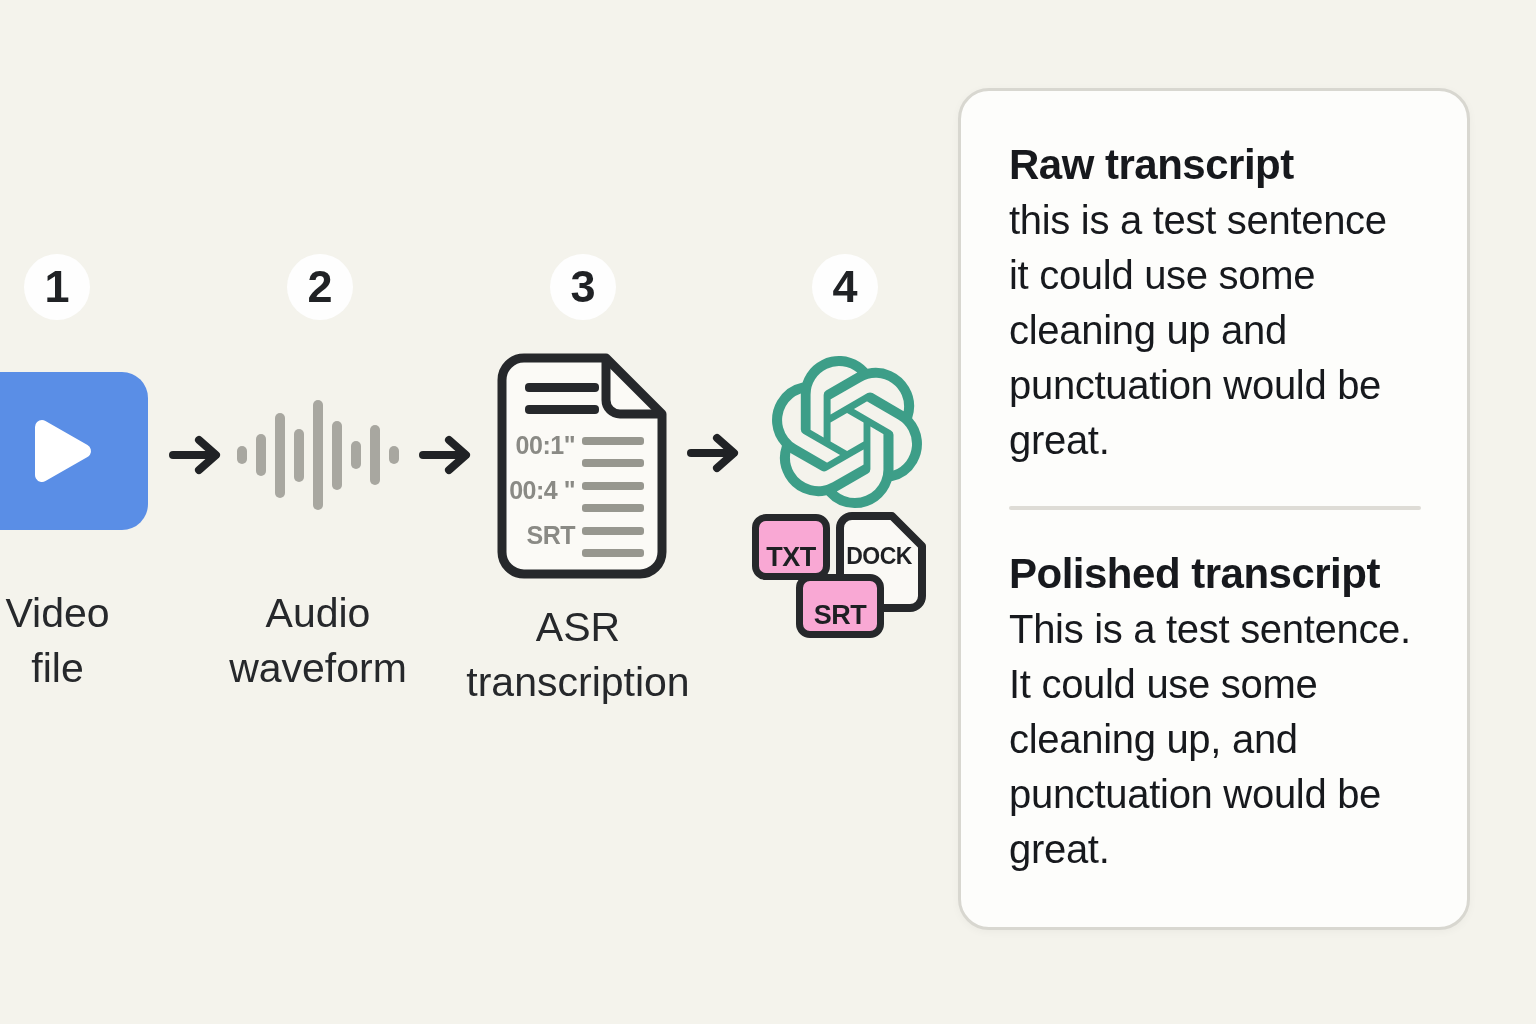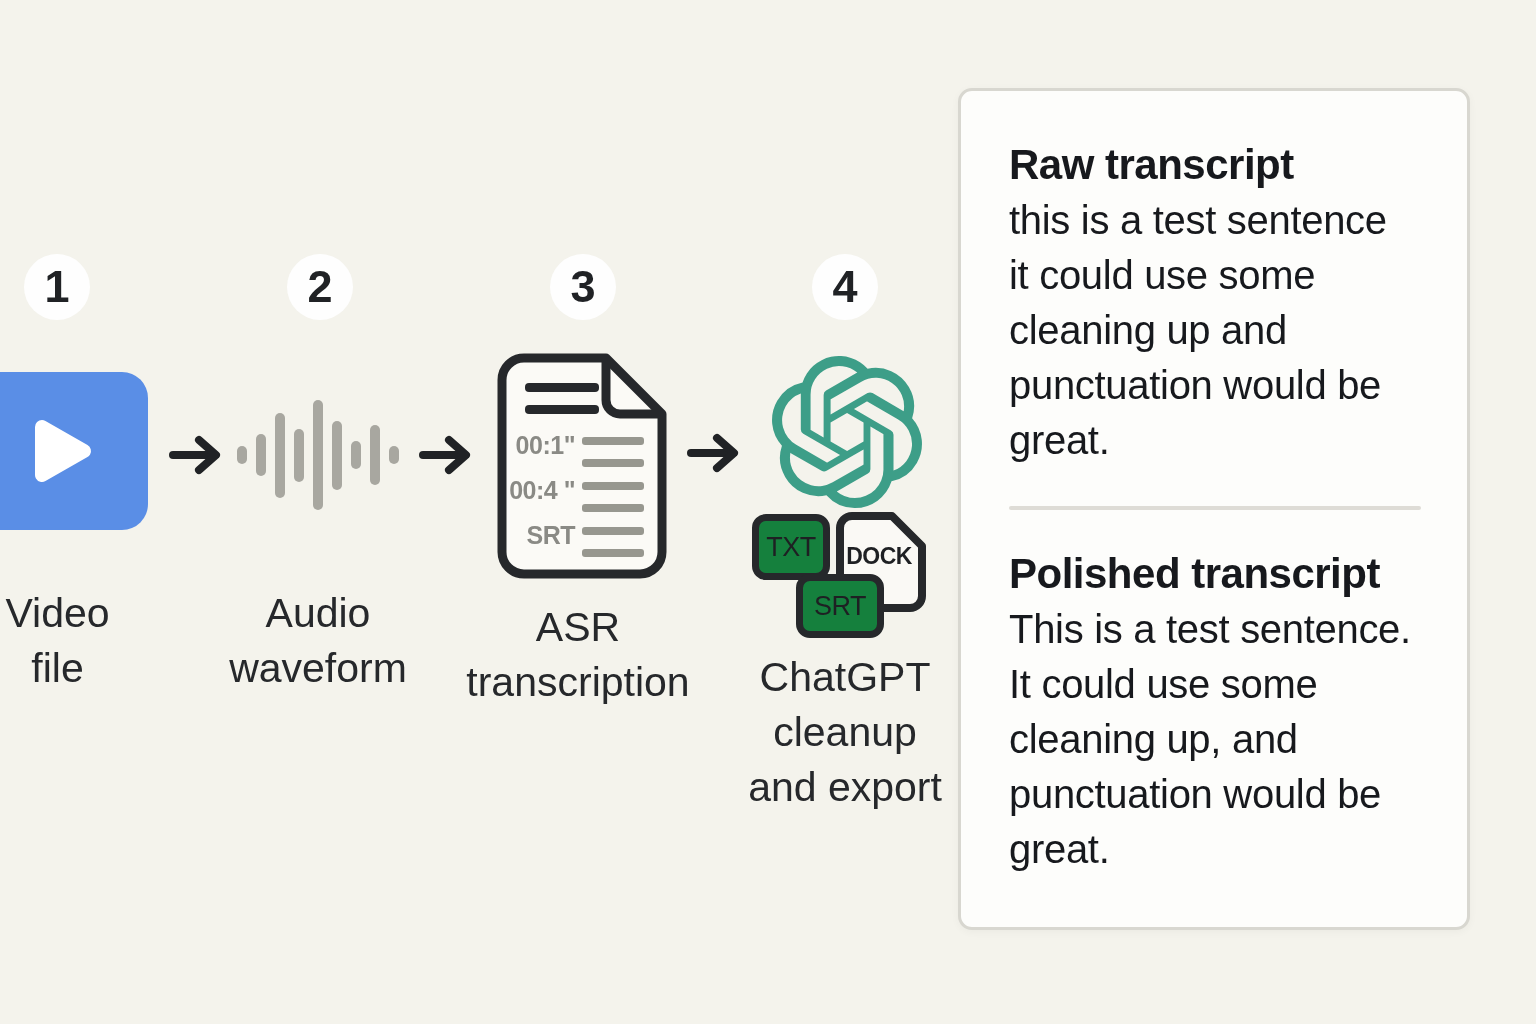--- a/index.html
+++ b/index.html
@@ -44,38 +44,38 @@
     font-size:25px;font-weight:bold;fill:#8a8a85;letter-spacing:-0.5px;
   }
   .dock-text{
     font-family:"Liberation Sans","DejaVu Sans",sans-serif;
     font-size:23px;font-weight:bold;fill:#1e2023;letter-spacing:-0.5px;
   }
   
   .badge{
     position:absolute;box-sizing:border-box;
     border:7px solid #26282b;border-radius:14px;
-    background:#15803d;
-    display:flex;align-items:center;justify-content:center;
-    font-size:27px;font-weight:normal;color:#1e2023;letter-spacing:-0.5px;
+    background:#f9a8d4;
+    display:flex;align-items:flex-end;justify-content:center;
+    font-size:27px;font-weight:bold;color:#1e2023;letter-spacing:-0.5px;
   }
   .badge-txt{left:752px;top:514px;width:78px;height:66px;z-index:2;}
   .badge-srt{left:796px;top:574px;width:88px;height:64px;z-index:3;}
   .badge-dock-svg{position:absolute;left:835px;top:511px;z-index:1;}
   
   .step-label{
     position:absolute;text-align:center;white-space:pre-line;
     font-size:41px;line-height:55px;color:#26282b;
   }
   
   .panel{
     position:absolute;left:958px;top:88px;
     width:512px;height:842px;box-sizing:border-box;
     background:#fdfdfb;
-    border:3px solid #d8d7d0;border-radius:14px;
+    border:3px solid #d8d7d0;border-radius:31px;
     box-shadow:0 2px 8px rgba(0,0,0,0.04);
     padding:44px 46px 0 48px;
   }
   .panel-title{
     font-size:42px;font-weight:700;color:#17191d;letter-spacing:-0.5px;
   }
   .raw-title{margin-top:6px;}
   .panel-body{
     margin-top:4px;
     font-size:40px;line-height:55px;color:#17191d;
@@ -167,23 +167,20 @@
   <div class="badge badge-srt">
     <span>SRT</span>
   </div>
 
   <div class="step-label" style="left:-80px;top:586px;width:275px;">Video
 file</div>
   <div class="step-label" style="left:180px;top:586px;width:276px;">Audio
 waveform</div>
   <div class="step-label" style="left:438px;top:600px;width:280px;">ASR
 transcription</div>
-  <div class="step-label" style="left:705px;top:650px;width:280px;">ChatGPT
-cleanup
-and export</div>
 
   <div class="panel">
     <div class="panel-title raw-title">Raw transcript</div>
     <div class="panel-body">this is a test sentence
 it could use some
 cleaning up and
 punctuation would be
 great.</div>
     <div class="divider"></div>
     <div class="panel-title polished-title">Polished transcript</div>

